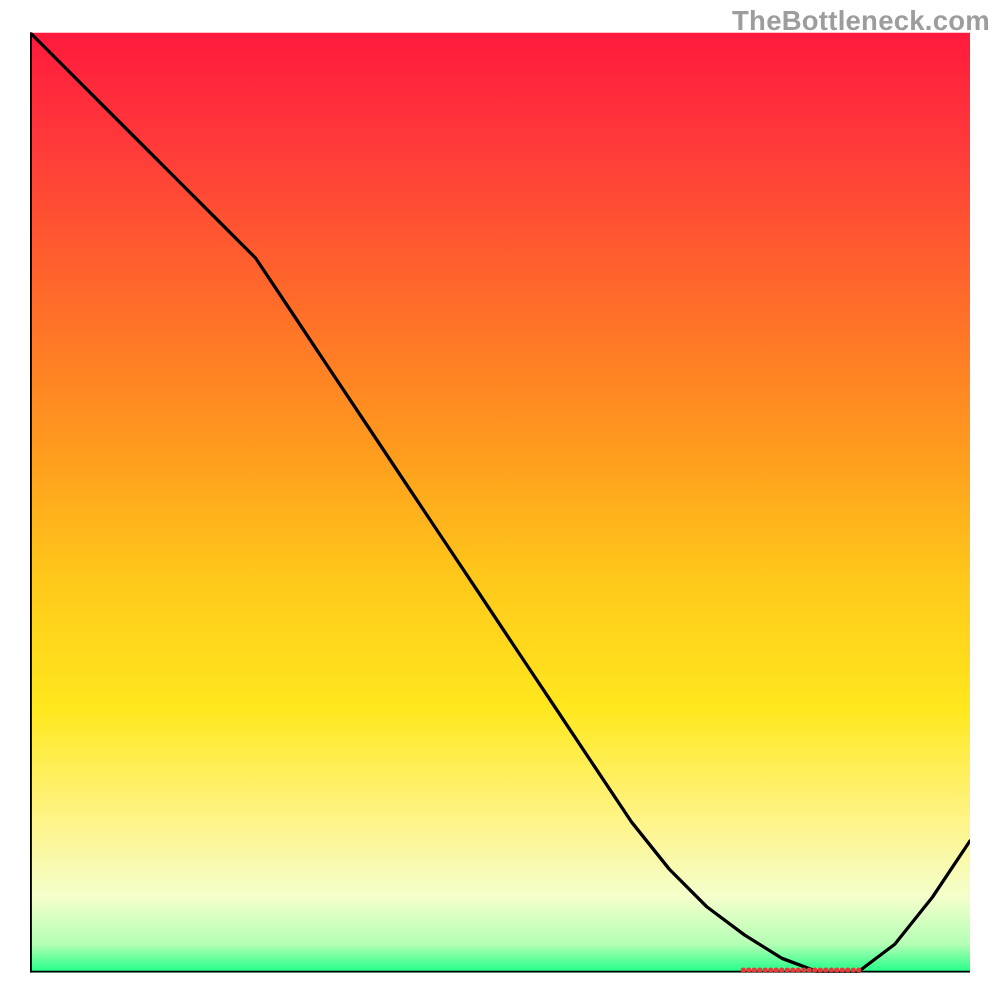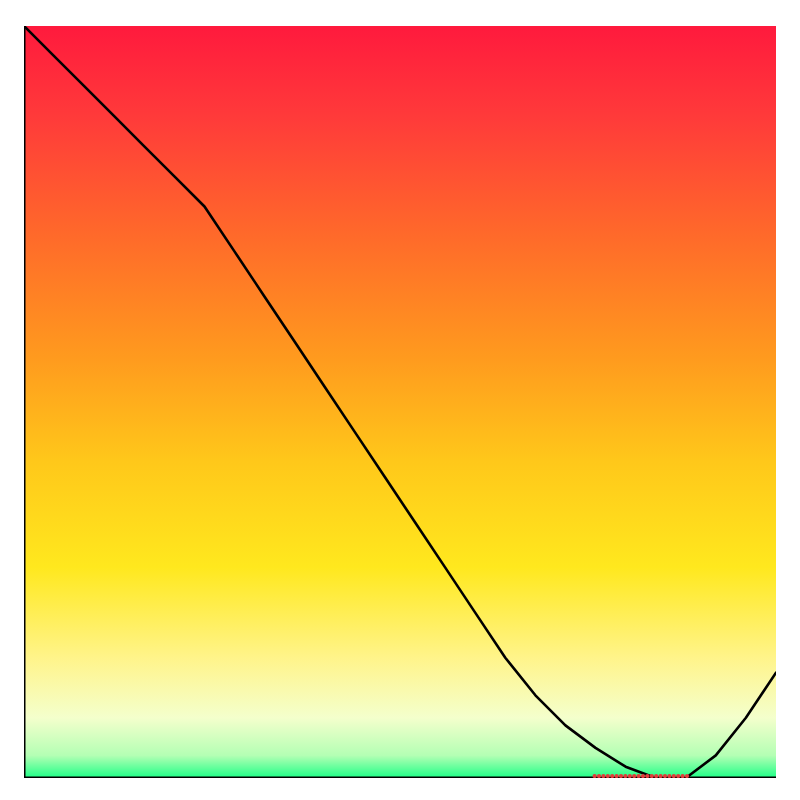--- a/index.html
+++ b/index.html
@@ -34,20 +34,21 @@
   .plot svg {
     display: block;
     width: 752px;
     height: 752px;
   }
 </style>
 </head>
 <body>
 <div class="wrap">
 
+<div class="watermark">TheBottleneck.com</div>
 
 <div class="plot">
   <svg viewBox="0 0 752 752">
     <defs>
       <linearGradient id="bg" x1="0" y1="0" x2="0" y2="1">
             <stop offset="0.0%" stop-color="#ff1a3d"></stop>
             <stop offset="12.0%" stop-color="#ff3a3a"></stop>
             <stop offset="28.0%" stop-color="#ff6a2a"></stop>
             <stop offset="44.0%" stop-color="#ff9a1e"></stop>
             <stop offset="58.0%" stop-color="#ffc81a"></stop>

